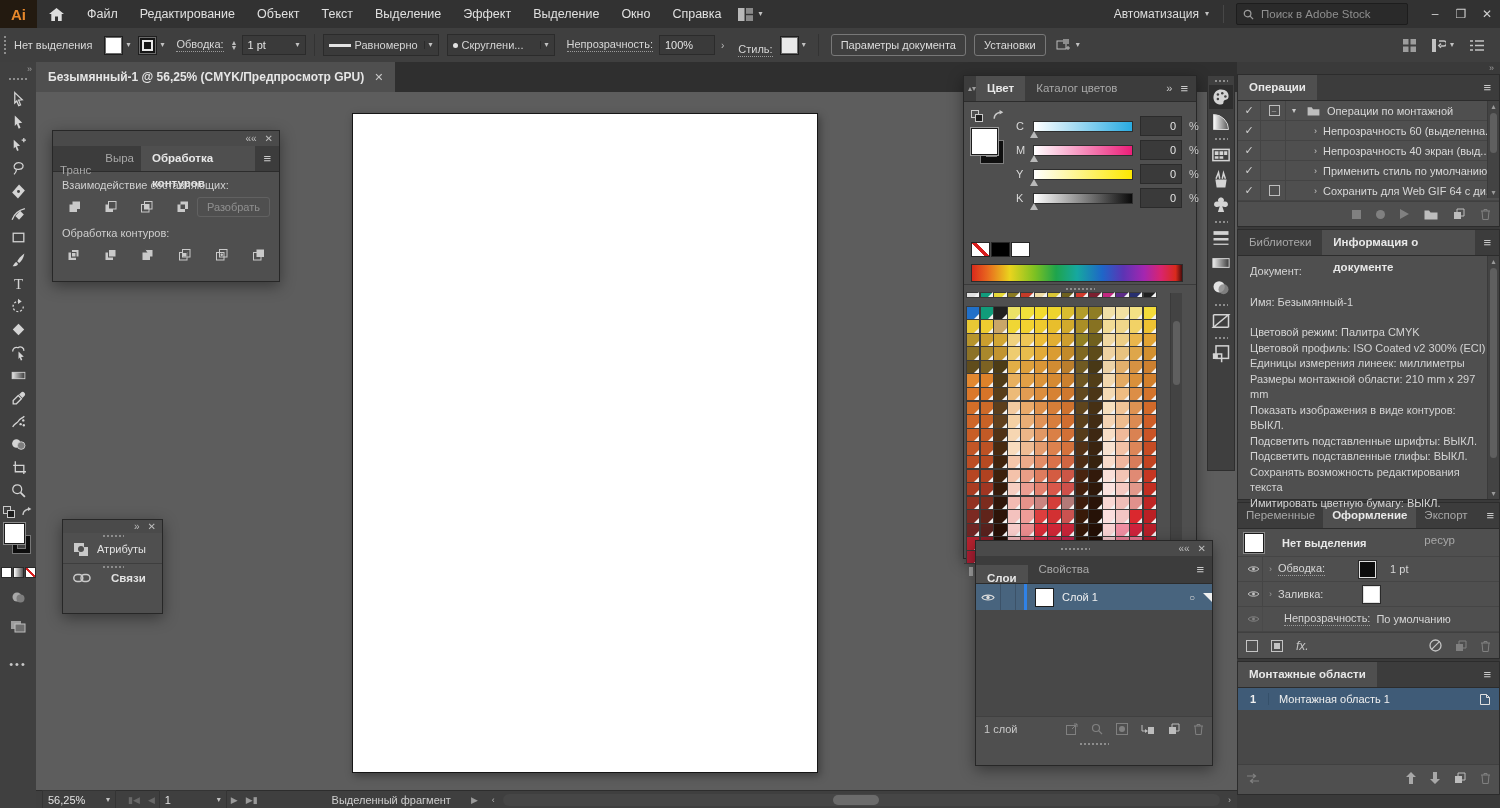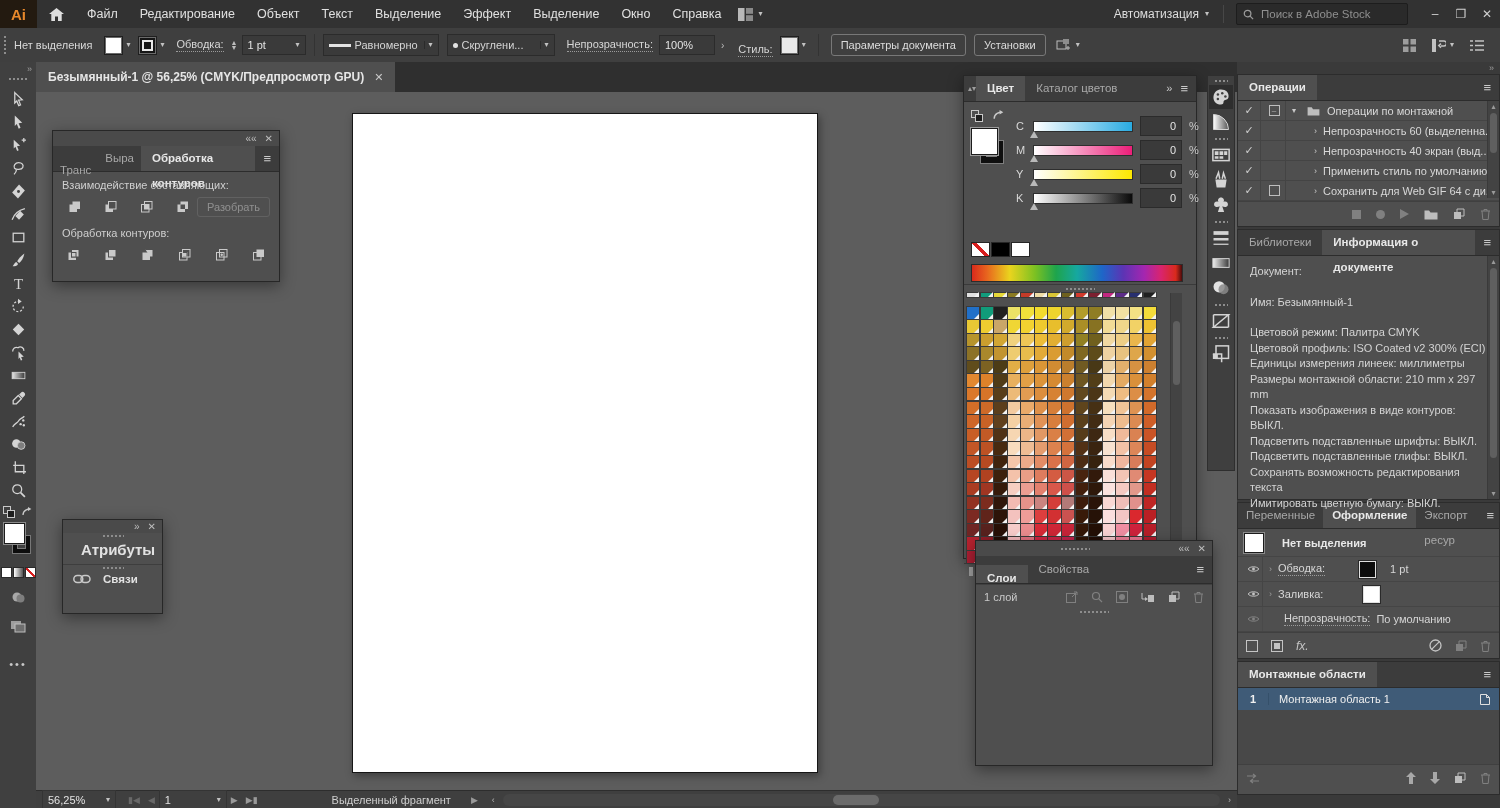--- a/index.html
+++ b/index.html
@@ -487,26 +487,26 @@
       <span>»</span>
       <span>✕</span>
     </div>
     <div style="border-bottom:1px solid #3e3e3e;padding:1px 0 6px;">
       <div class="grip" style="width:22px;height:4px;margin:0 auto 3px;"></div>
       <div class="row" style="gap:8px;padding:0 10px;">
         <svg width="16" height="16" viewBox="0 0 16 16">
             <path d="M1 2 h10 v4 h4 v9 H6 v-4 H1 Z" fill="#c9c9c9"></path>
             <circle cx="8" cy="8" r="3" fill="#4f4f4f"></circle>
           </svg>
-        <span style="font-weight:bold;font-size:15px;color:#e2e2e2;">Атрибуты</span>
+        <span style="font-weight:normal;font-size:11px;color:#e2e2e2;">Атрибуты</span>
       </div>
     </div>
     <div style="padding:1px 0 6px;">
       <div class="grip" style="width:22px;height:4px;margin:0 auto 3px;"></div>
-      <div class="row" style="gap:12px;padding:0 10px;">
+      <div class="row" style="gap:20px;padding:0 10px;">
         <svg width="18" height="10" viewBox="0 0 18 10">
             <rect x="0.8" y="1.5" width="9" height="7" rx="3.5" fill="none" stroke="#c9c9c9" stroke-width="1.5"></rect>
             <rect x="8" y="1.5" width="9" height="7" rx="3.5" fill="none" stroke="#c9c9c9" stroke-width="1.5"></rect>
           </svg>
         <span style="font-weight:bold;font-size:11.5px;color:#e2e2e2;">Связи</span>
       </div>
     </div>
   </div>
 
   <div class="panel" style="left:963px;top:75px;width:232px;height:482px;">
@@ -963,20 +963,36 @@
     <div class="phdr">
       <div class="grip" style="width:30px;height:4px;margin-right:auto;margin-left:78px;"></div>
       <span>««</span>
       <span>✕</span>
     </div>
     <div class="tabbar" style="height:27px;">
       <div class="tab active" style="line-height:27px;margin-top:9px;">Слои</div>
       <div class="tab" style="line-height:27px;">Свойства</div>
       <div class="hamb" style="line-height:27px;">≡</div>
     </div>
+    <div style="height:132px;background:#484848;">
+      <div class="lrow">
+        <div class="cell" style="width:24px;height:26px;border-right:1px solid #3c5268;">
+          <svg width="14" height="9" viewBox="0 0 14 9">
+              <path d="M1 4.5 C3 1.2 11 1.2 13 4.5 C11 7.8 3 7.8 1 4.5 Z" fill="none" stroke="#dcdcdc" stroke-width="1.2"></path>
+              <circle cx="7" cy="4.5" r="1.7" fill="#dcdcdc"></circle>
+            </svg>
+        </div>
+        <div style="width:14px;height:26px;border-right:1px solid #3c5268;"></div>
+        <div style="width:3px;height:26px;background:#2f82e8;margin-left:8px;"></div>
+        <div style="width:17px;height:17px;background:#fff;border:1px solid #1c1c1c;margin-left:8px;"></div>
+        <span style="margin-left:8px;color:#f0f0f0;">Слой 1</span>
+        <span style="margin-left:auto;margin-right:8px;color:#d8d8d8;font-size:10px;">○</span>
+        <div style="width:0;height:0;border-left:9px solid transparent;border-top:9px solid #f0f0f0;"></div>
+      </div>
+    </div>
     <div class="pfoot" style="gap:0;">
       <span style="color:#c9c9c9;">1 слой</span>
       <div class="row" style="margin-left:auto;gap:13px;">
         <svg class="dim" width="12" height="12" viewBox="0 0 12 12">
             <rect x="0.5" y="2.5" width="9" height="9" fill="none" stroke="#bdbdbd"></rect>
             <path d="M6 6 L11 1 M8 1 h3 v3" fill="none" stroke="#bdbdbd"></path>
           </svg>
         <svg class="dim" width="12" height="12" viewBox="0 0 12 12">
             <circle cx="5" cy="5" r="3.5" fill="none" stroke="#bdbdbd" stroke-width="1.2"></circle>
             <path d="M7.6 7.6 L11 11" stroke="#bdbdbd" stroke-width="1.2"></path>

